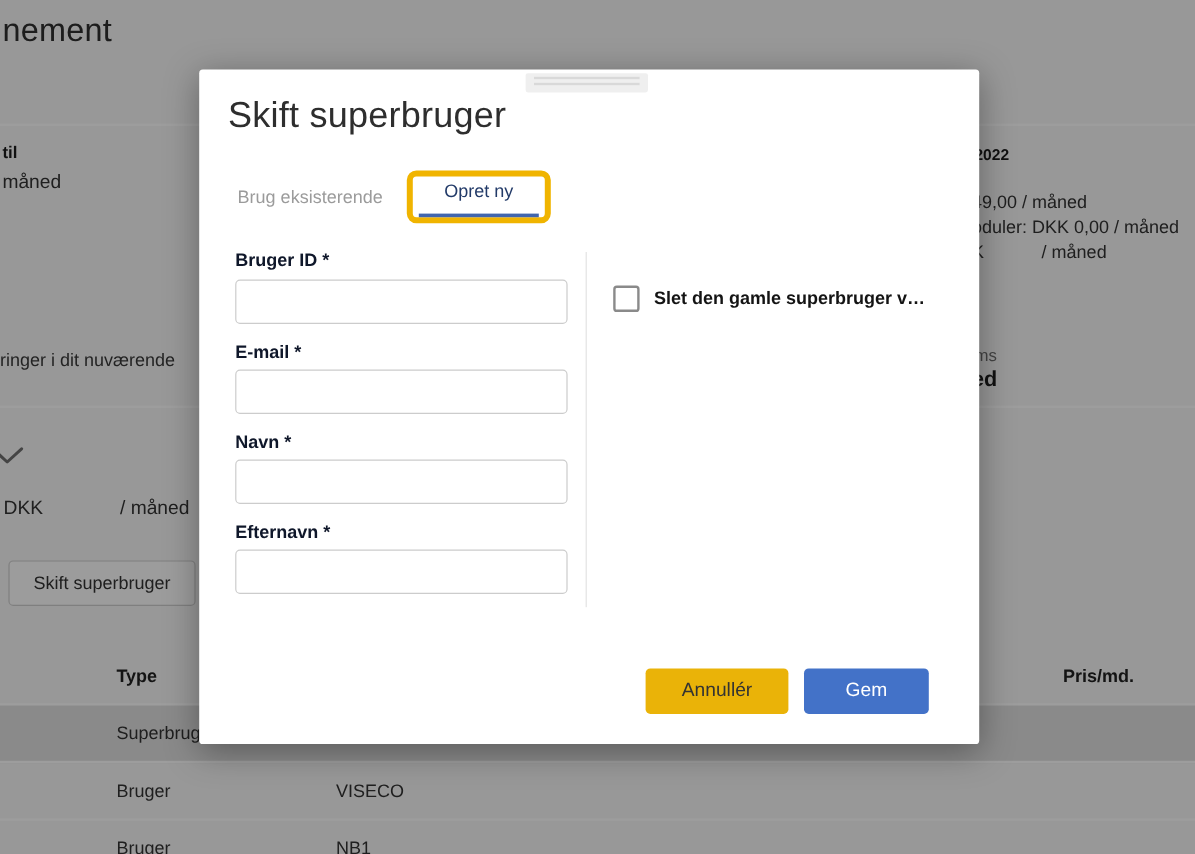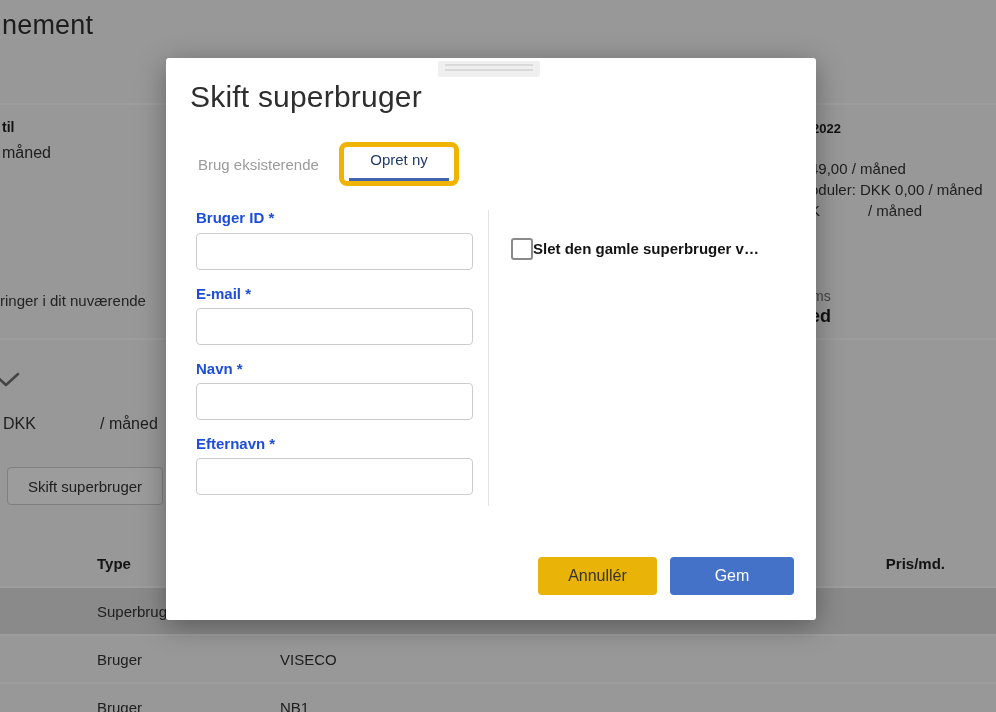--- a/index.html
+++ b/index.html
@@ -41,33 +41,33 @@
            border-radius:3px; box-shadow:0 6px 28px rgba(0,0,0,.35); }
   .handle { position:absolute; left:272px; top:3px; width:102px; height:16px; background:#efefef; border-radius:2px; }
   .handle i { display:block; height:2px; background:#d9d9d9; margin:3px 7px 0; }
   .m-title { position:absolute; left:24px; top:22px; font-size:30px; font-weight:300; color:#2e2e2e; letter-spacing:.2px; }
   .tab-inactive { position:absolute; left:32px; top:98px; background:none; border:none; font-family:inherit;
                   font-size:15px; color:#9b9b9b; cursor:pointer; }
   .hl-box { position:absolute; left:173px; top:84px; width:120px; height:44px; border:5px solid #f0b400;
             border-radius:8px; background:#fff; display:flex; align-items:stretch; justify-content:center; }
   .tab-active { width:100px; background:none; border:none; border-bottom:3px solid #4166ad; font-family:inherit;
                 font-size:15px; color:#223a68; cursor:pointer; padding-bottom:6px; }
-  .fgroup label { position:absolute; left:30px; font-size:15px; font-weight:700; color:#1d4ed8; }
+  .fgroup label { position:absolute; left:30px; font-size:15px; font-weight:700; color:#0f172a; }
   .fgroup input[type=text] { position:absolute; left:30px; width:277px; height:37px; border:1px solid #ccc;
                 border-radius:4px; font-family:inherit; font-size:15px; color:#222; padding:0 10px; outline:none; }
   .vdiv { position:absolute; left:322px; top:152px; width:1px; height:296px; background:#e3e3e3; }
   .chk-row { position:absolute; left:345px; top:180px; display:flex; align-items:flex-start; width:285px; cursor:pointer; }
   .chk-row input { appearance:none; -webkit-appearance:none; width:22px; height:22px; border:2px solid #8a8a8a;
                    border-radius:3px; background:#fff; flex:0 0 22px; margin:0; }
-  .chk-row span { font-size:15px; font-weight:700; color:#141414; line-height:22px;
+  .chk-row span { margin-left:12px; font-size:15px; font-weight:700; color:#141414; line-height:22px;
                   white-space:nowrap; overflow:hidden; }
   .actions { position:absolute; left:0; top:499px; width:100%; }
   .btn { position:absolute; height:38px; border:none; border-radius:4px; font-family:inherit; font-size:16px; cursor:pointer; }
   .btn-cancel { left:372px; width:119px; background:#eab308; color:#333; }
-  .btn-save   { left:504px; width:124px; background:#4372c8; color:#fff; }
+  .btn-save   { left:504px; width:104px; background:#4372c8; color:#fff; }
 </style>
 </head>
 <body>
 
 <div class="screen">
 
   <div class="page">
     <div class="pg-heading">nement</div>
     <div class="hdiv hdiv1"></div>
 

